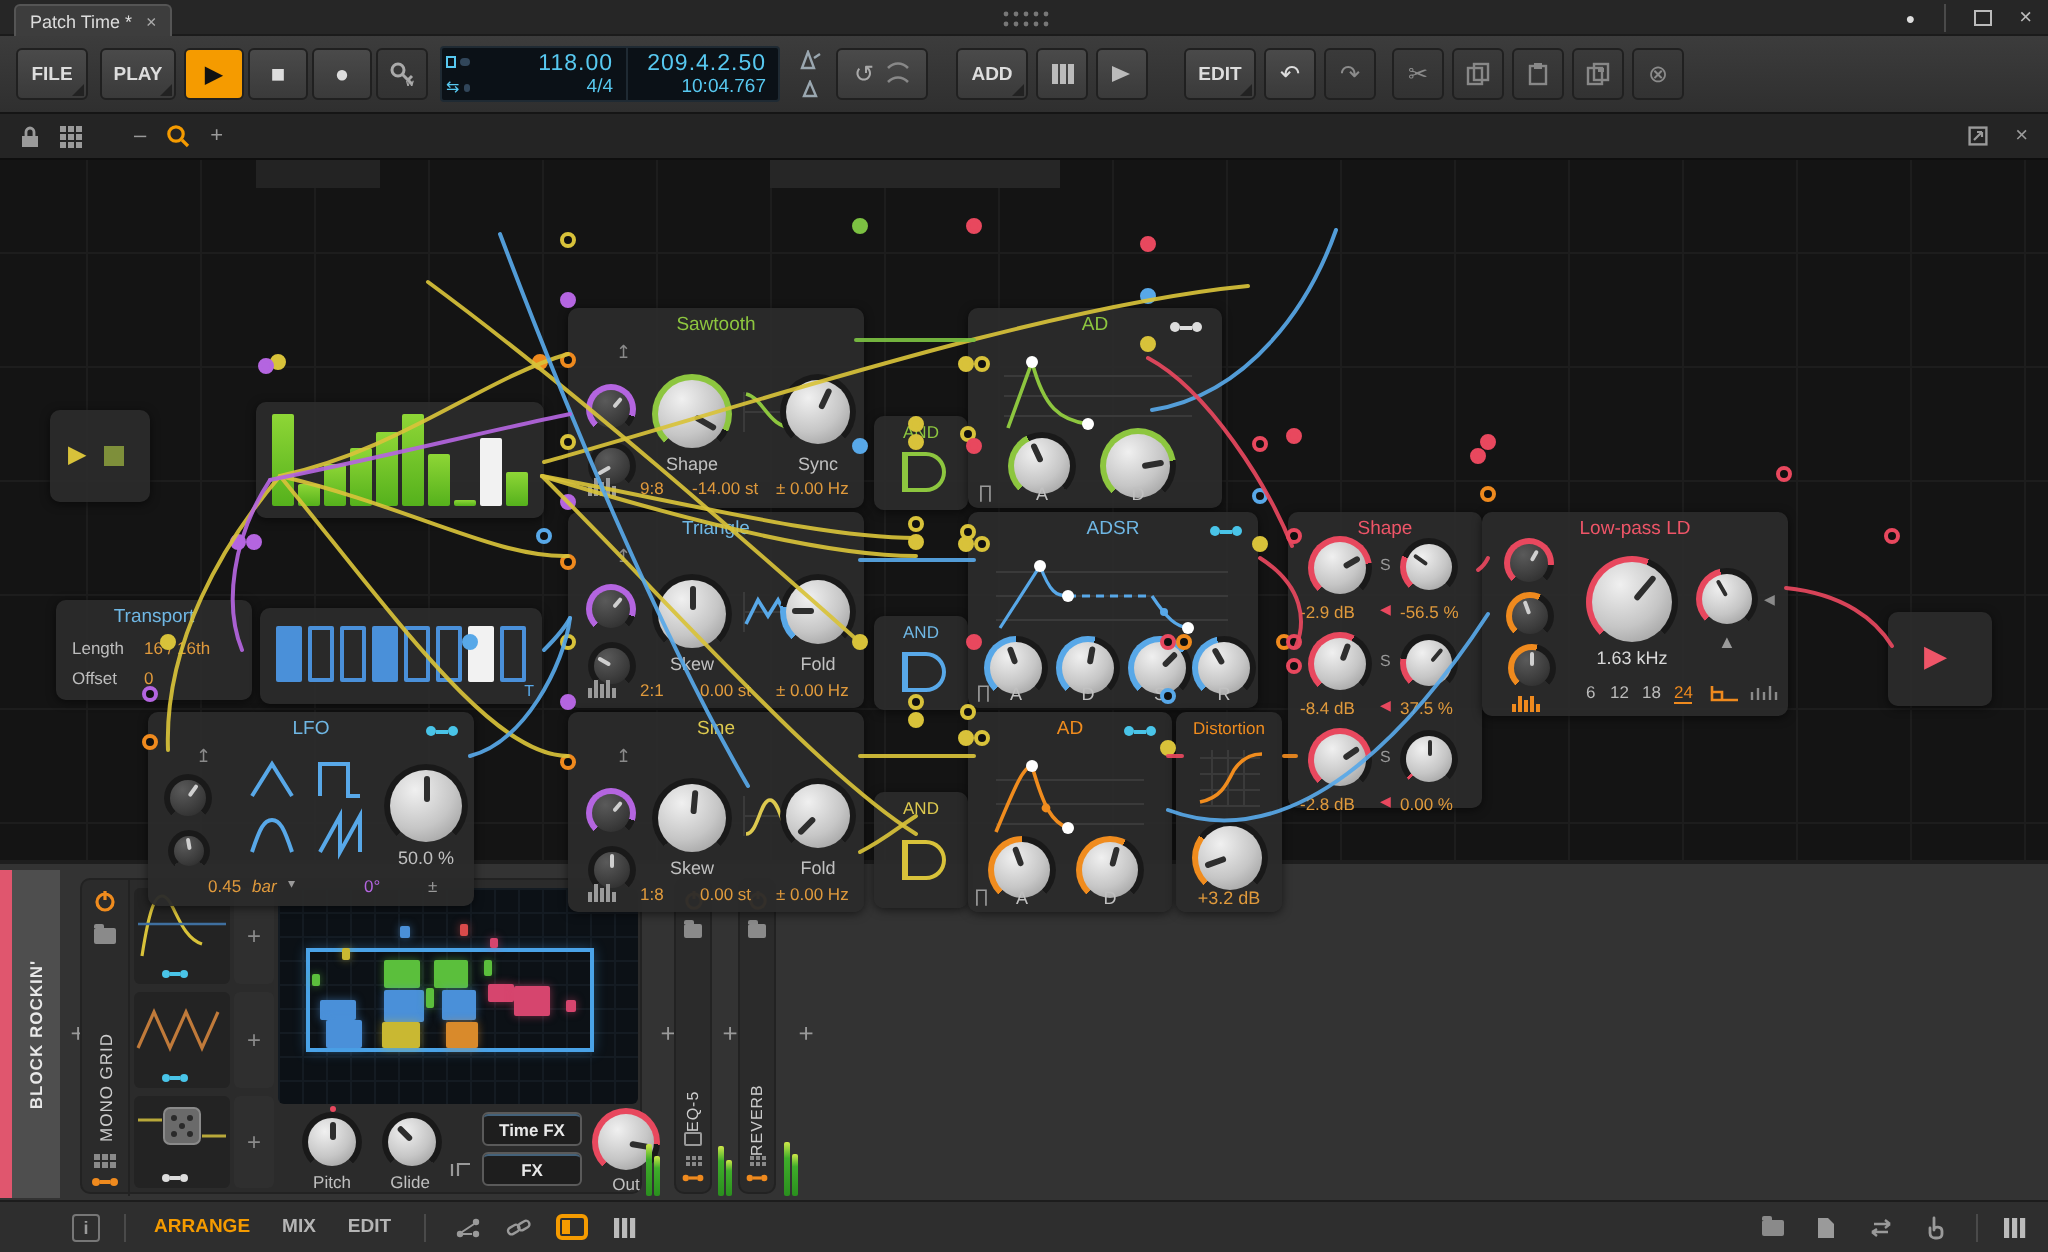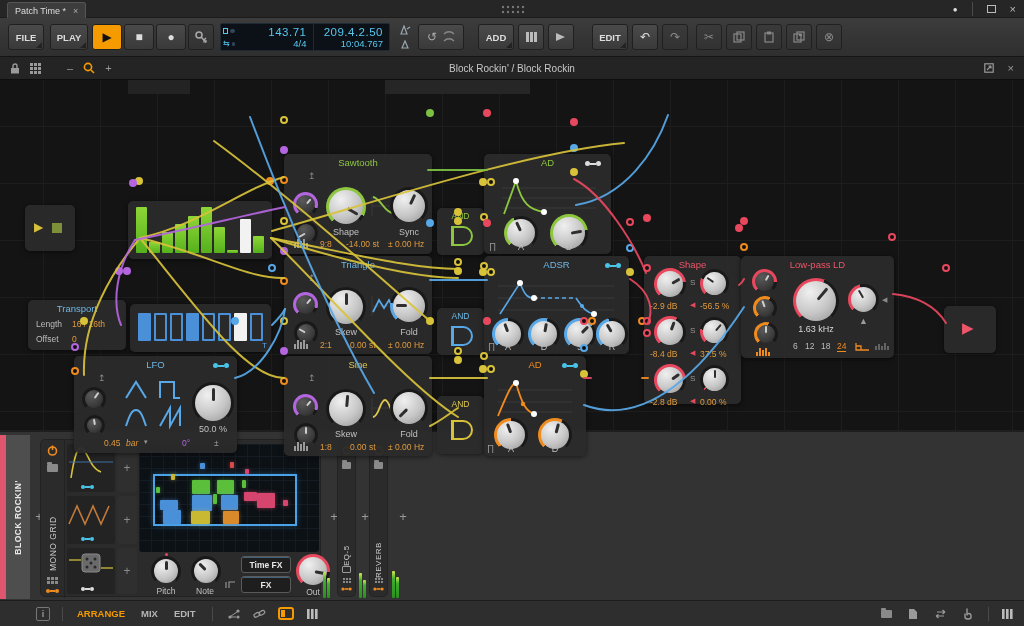--- a/index.html
+++ b/index.html
@@ -161,21 +161,21 @@
       <span class="dico">
           <span class="dsq"></span>
           <span class="dbar"></span>
         </span>
       <span class="dico">
           <span class="darr">⇆</span>
           <span class="dbar"></span>
         </span>
     </div>
     <div class="disp-col" style="min-width:58px">
-      <span class="big">143.71</span>
+      <span class="big">118.00</span>
       <span class="small">4/4</span>
     </div>
     <div style="width:1px;background:#1f2a33"></div>
     <div class="disp-col" style="min-width:72px">
       <span class="big">209.4.2.50</span>
       <span class="small">10:04.767</span>
     </div>
   </div>
 
   <div class="metro-col" style="left:398px">
@@ -266,21 +266,20 @@
         </svg>
     </span>
     <span class="ehicon" style="margin-left:26px;font-size:11px">–</span>
     <span class="ehicon">
       <svg width="12" height="12">
           <circle cx="5" cy="5" r="3.6" fill="none" stroke="#f59b00" stroke-width="1.6"></circle>
           <path d="M8,8 L11,11" stroke="#f59b00" stroke-width="1.6"></path>
         </svg>
     </span>
     <span class="ehicon" style="font-size:11px">+</span>
-    <span class="ttl">Block Rockin' / Block Rockin</span>
     <span class="ehicon" style="position:absolute;right:30px">
       <svg width="10" height="10">
           <rect x="0.8" y="0.8" width="8.4" height="8.4" fill="none" stroke="#9a9a9a" stroke-width="1.2"></rect>
           <path d="M3,7 L7,3 M7,3 H4.5 M7,3 V5.5" stroke="#9a9a9a" stroke-width="1.1" fill="none"></path>
         </svg>
     </span>
     <span class="ehicon" style="position:absolute;right:10px;font-size:11px">×</span>
   </div>
 
   <div id="edcanvas">
@@ -582,20 +581,34 @@
       </div>
     <div class="knob" style="left:54px;top:62px;width:34px;height:34px;position:absolute;--c:#f08c1e;--amt:.6;--rot:15deg">
         <div class="cap"></div>
         <div class="ptr"></div>
       </div>
     <span class="pulse-ic" style="left:3px;bottom:3px">∏</span>
     <div class="klabel" style="left:10px;bottom:2px;width:34px">A</div>
     <div class="klabel" style="left:54px;bottom:2px;width:34px">D</div>
   </div>
 
+  <div class="mod" style="left:588px;top:299px;width:53px;height:100px">
+    <div class="title" style="color:#f08c1e;font-size:8.5px">Distortion</div>
+    <svg style="position:absolute;left:8px;top:17px" width="38" height="32">
+      <g stroke="#3a3a3a" stroke-width="1">
+          <path d="M4,6 H34 M4,14 H34 M4,22 H34 M4,30 H34 M10,2 V30 M18,2 V30 M26,2 V30"></path>
+        </g>
+      <path d="M4,28 C14,26 17,20 21,12 C25,6 30,4 35,4" stroke="#f08c1e" stroke-width="1.8" fill="none"></path>
+    </svg>
+    <div class="knob" style="left:8px;top:54px;width:38px;height:38px;position:absolute;--c:#f08c1e;--amt:.3;--rot:-110deg">
+        <div class="cap"></div>
+        <div class="ptr"></div>
+      </div>
+    <div class="klabel" style="left:0;bottom:2px;width:53px;color:#e09a3c">+3.2 dB</div>
+  </div>
 
   <div class="mod" style="left:644px;top:199px;width:97px;height:148px">
     <div class="title" style="color:#ef5568">Shape</div>
 
     <div class="knob" style="left:10px;top:12px;width:32px;height:32px;position:absolute;--c:#e8485e;--amt:.8;--rot:60deg">
         <div class="cap"></div>
         <div class="ptr"></div>
       </div>
     <span style="position:absolute;left:46px;top:22px;color:#999;font-size:8px">S</span>
     <div class="knob" style="left:56px;top:13px;width:29px;height:29px;position:absolute;--c:#e8485e;--amt:.25;--rot:-55deg">
@@ -882,21 +895,21 @@
       <div class="knob" style="left:12px;top:2px;width:30px;height:30px;position:absolute;--rot:0deg">
           <div class="cap"></div>
           <div class="ptr"></div>
           <i style="position:absolute;left:calc(50% - 1.5px);top:-3px;width:3px;height:3px;border-radius:50%;background:#e8485e"></i>
         </div>
       <div class="klabel" style="left:8px;top:32px;width:38px;font-size:8.5px">Pitch</div>
       <div class="knob" style="left:52px;top:2px;width:30px;height:30px;position:absolute;--rot:-45deg">
           <div class="cap"></div>
           <div class="ptr"></div>
         </div>
-      <div class="klabel" style="left:46px;top:32px;width:40px;font-size:8.5px">Note</div>
+      <div class="klabel" style="left:46px;top:32px;width:40px;font-size:8.5px">Glide</div>
       <svg style="position:absolute;left:86px;top:26px" width="12" height="10">
           <path d="M1,8 V2 M4,8 V2 H10" stroke="#9a9a9a" fill="none" stroke-width="1.1"></path>
         </svg>
       <div class="fxbtn" style="left:102px;top:2px;width:50px;height:17px">Time FX</div>
       <div class="fxbtn" style="left:102px;top:22px;width:50px;height:17px">FX</div>
       <div class="knob" style="left:157px;top:0;width:34px;height:34px;position:absolute;--c:#e8485e;--amt:.85;--rot:100deg">
           <div class="cap"></div>
           <div class="ptr"></div>
         </div>
       <div class="klabel" style="left:153px;top:33px;width:42px;font-size:8.5px">Out</div>

